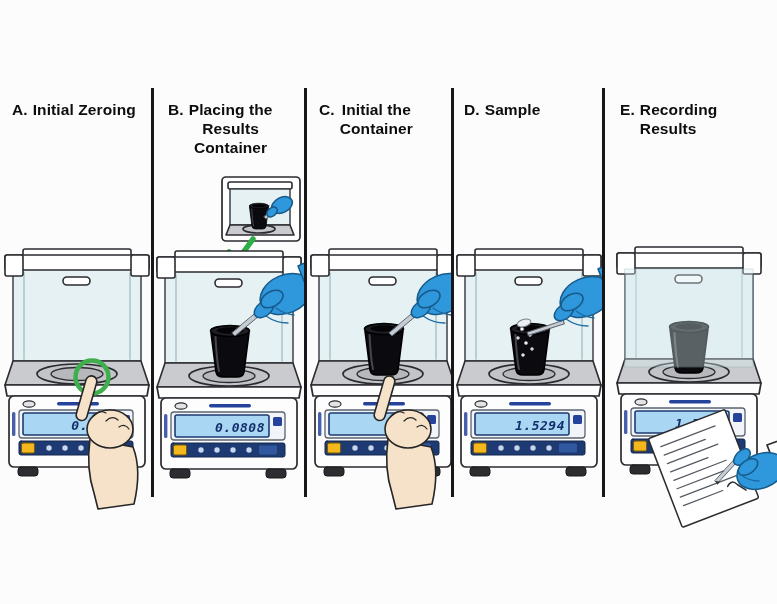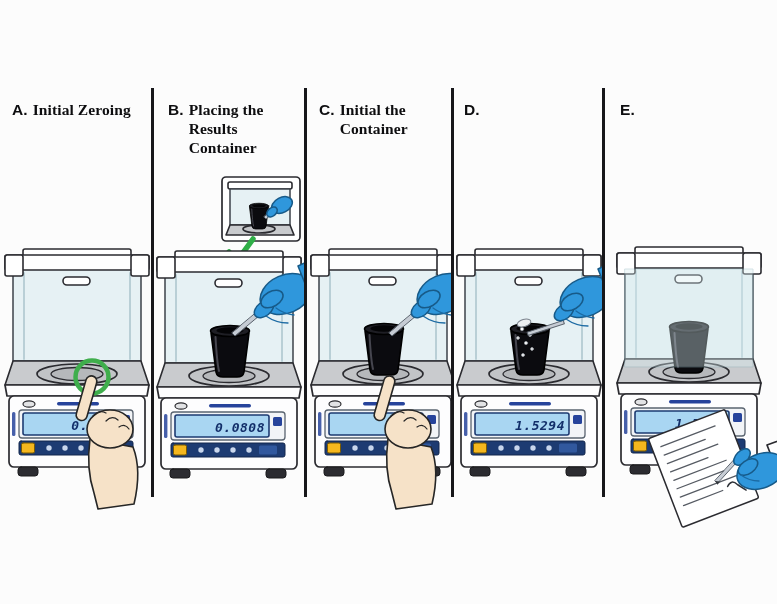--- a/index.html
+++ b/index.html
@@ -3,22 +3,22 @@
 <meta charset="utf-8">
 <style>
   * { margin:0; padding:0; box-sizing:border-box; }
   html,body { width:777px; height:604px; }
   body { background:#fcfcfc; font-family:"Liberation Sans", sans-serif; position:relative; overflow:hidden; }
   .stage { position:absolute; inset:0; }
   .panel { position:absolute; top:0; height:604px; }
   .divider { position:absolute; top:88px; height:409px; width:2.5px; background:#17171a; }
   .panel-title { position:absolute; top:100px; display:flex; gap:5px; font-weight:bold;
                  font-size:15.5px; line-height:1.24; color:#0d0d0f; letter-spacing:0.1px; }
-  .t-lines { display:flex; flex-direction:column;font-family:Liberation Serif, serif; }
-  .t-lines.centered { }
+  .t-lines { display:flex; flex-direction:column; }
+  .t-lines.centered { text-align:center; }
   svg.illus { position:absolute; left:0; top:165px; display:block; }
   svg * { stroke-linejoin:round; stroke-linecap:round; }
 
   .frame      { fill:#ffffff; stroke:#2b2b30; stroke-width:1.6; }
   .glass      { fill:#e6f1f4; stroke:#3c4249; stroke-width:1.5; }
   .glassline  { stroke:#b9cfd6; stroke-width:2; }
   .floor      { fill:#c9cbce; stroke:#2b2b30; stroke-width:1.6; }
   .pan-outer  { fill:#c2c4c7; stroke:#2b2b30; stroke-width:1.7; }
   .pan-inner  { fill:#b6b8bb; stroke:#2b2b30; stroke-width:1.3; }
   .white-part { fill:#fdfdfe; stroke:#2b2b30; stroke-width:1.7; }
@@ -177,20 +177,21 @@
         <use href="#sym-glove"></use>
       </g>
       <use href="#sym-hand" transform="translate(85,214)"></use>
     </svg>
   </section>
 
   <section class="panel" style="left:452px;width:151px">
     <header class="panel-title" style="left:12px">
       <span>D.</span>
       <span class="t-lines centered">
+        <span>Sample</span>
       </span>
     </header>
     <svg class="illus" width="151" height="439" viewBox="0 0 151 439" xmlns="http://www.w3.org/2000/svg">
       <use href="#sym-balance" transform="translate(1,90)"></use>
       <use href="#sym-beaker" transform="translate(78,164)"></use>
       <text class="lcd-text" x="113" y="264.5" text-anchor="end">1.5294</text>
       <g>
         <circle class="powder" cx="70" cy="164" r="1.7"></circle>
         <circle class="powder" cx="78" cy="170" r="1.5"></circle>
         <circle class="powder" cx="66" cy="173" r="1.4"></circle>
@@ -203,20 +204,21 @@
         <ellipse class="scoop" cx="-38" cy="12" rx="7" ry="3.6" transform="rotate(-15 -38 12)"></ellipse>
         <use href="#sym-glove"></use>
       </g>
     </svg>
   </section>
 
   <section class="panel" style="left:603px;width:174px">
     <header class="panel-title" style="left:17px">
       <span>E.</span>
       <span class="t-lines">
+        <span>Recording Results</span>
       </span>
     </header>
     <svg class="illus" width="174" height="439" viewBox="0 0 174 439" xmlns="http://www.w3.org/2000/svg">
       <use href="#sym-balance" transform="translate(10,88)"></use>
       <use href="#sym-beaker" transform="translate(86,162)"></use>
       <rect class="glass-door" x="22" y="104" width="128" height="98"></rect>
       <text class="lcd-text" x="122" y="262.5" text-anchor="end">1.5299</text>
       <g transform="translate(100,302) rotate(-21)">
         <rect class="paper" x="-41" y="-46" width="82" height="95" rx="2"></rect>
         <line class="pline" x1="-32" y1="-34" x2="26" y2="-34"></line>

